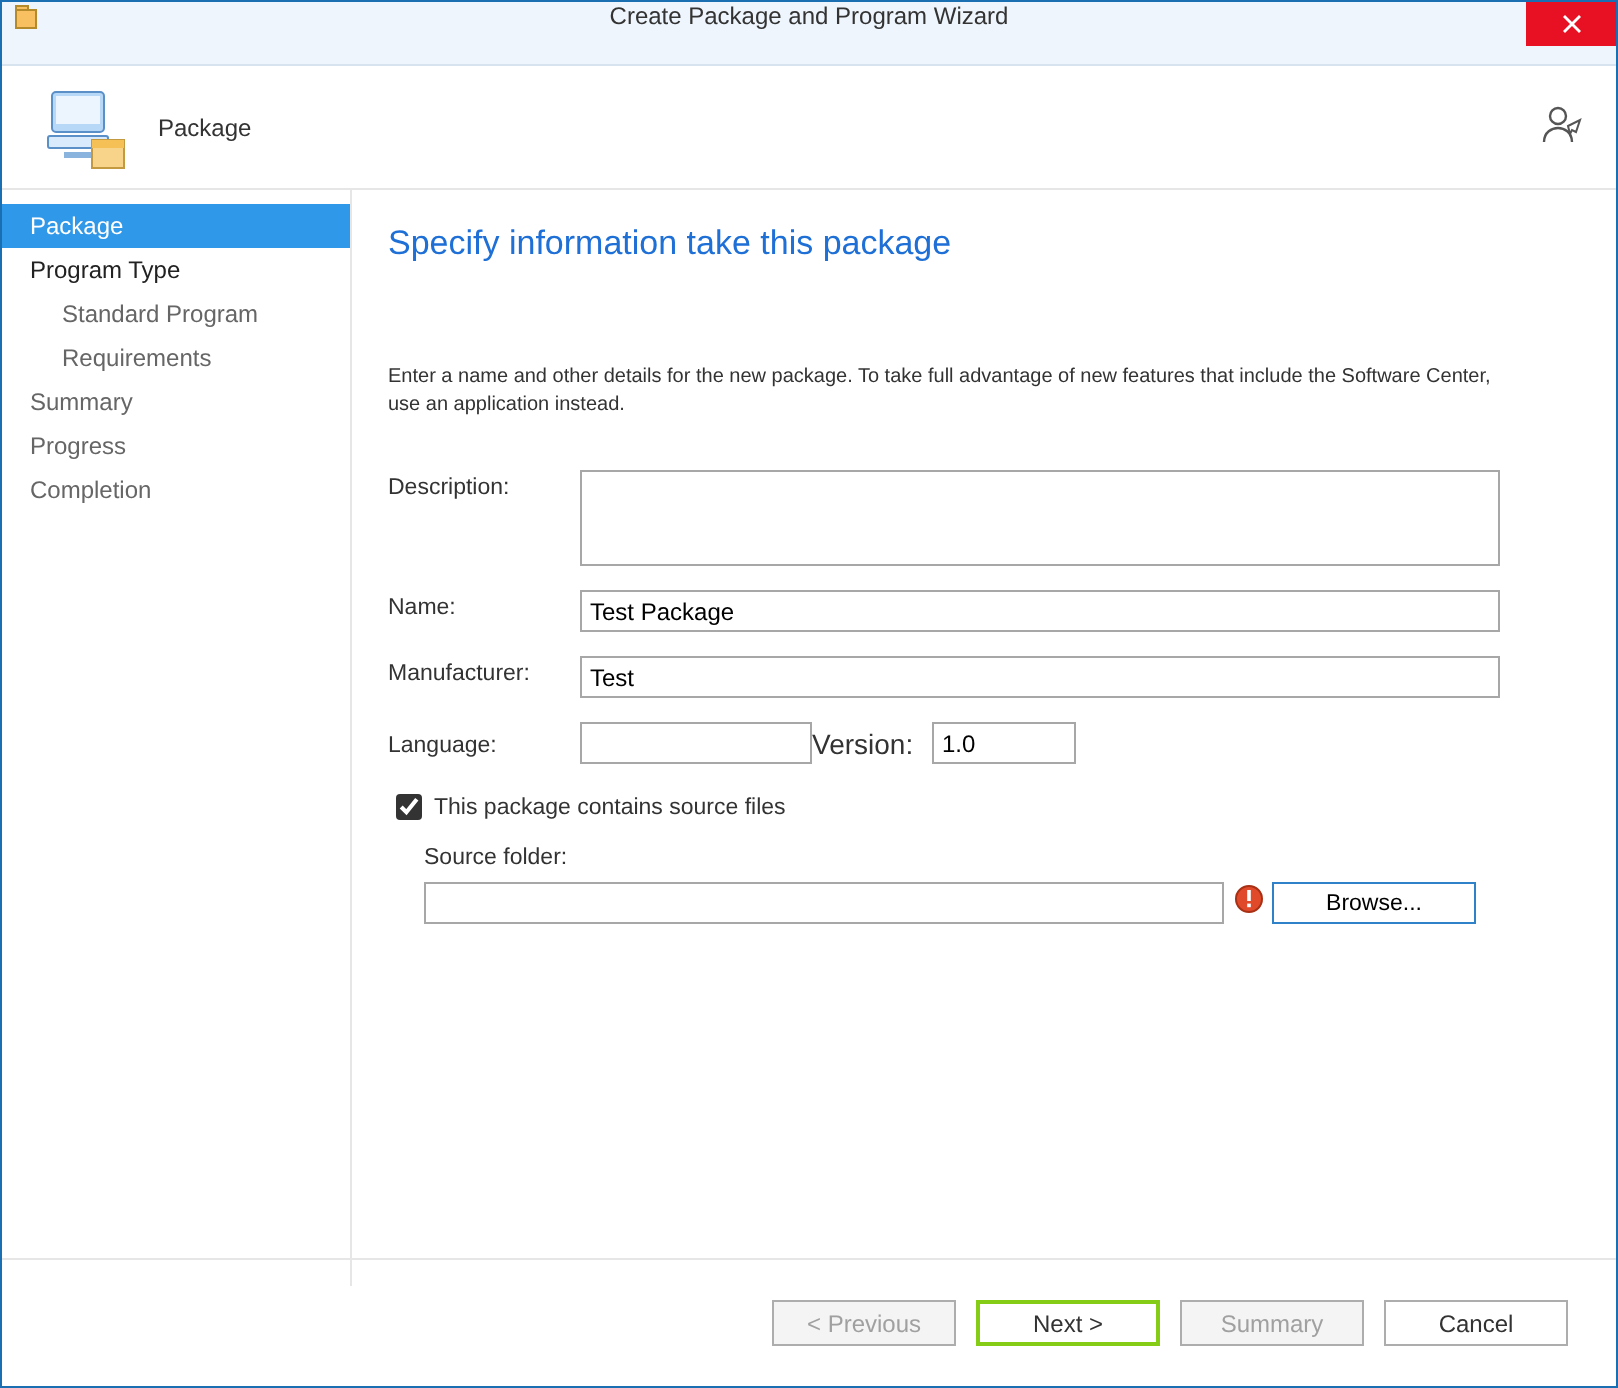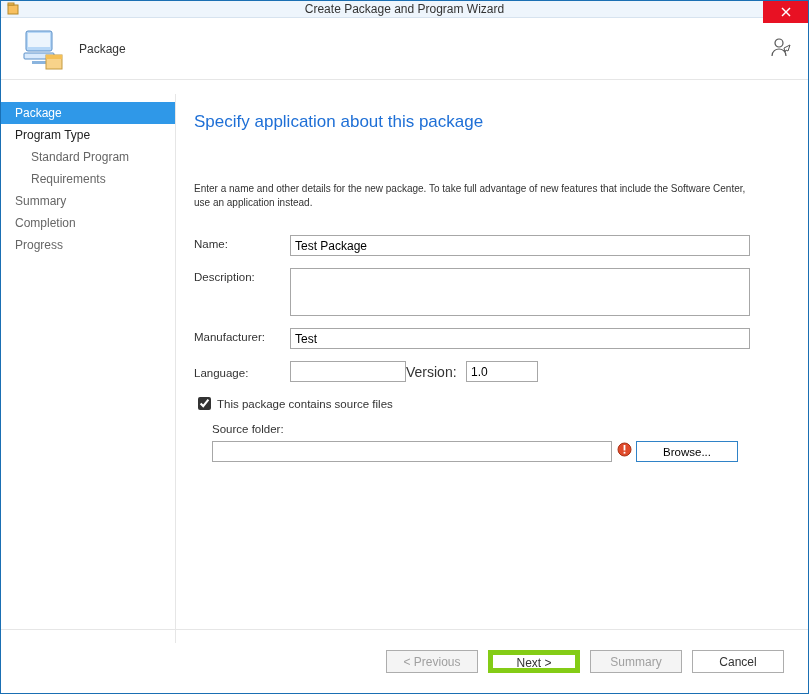--- a/index.html
+++ b/index.html
@@ -1,18 +1,18 @@
 <!DOCTYPE html>
 <html><head>
 <meta charset="utf-8">
 <style>
   * { box-sizing: border-box; }
   html, body { margin:0; padding:0; font-family: "Segoe UI", Tahoma, sans-serif; font-size:12px; color:#333; background:#fff; }
   .window { width:809px; height:694px; border:1px solid #1a6fb3; background:#fff; position:relative; }
-  .titlebar { height:17px; background:linear-gradient(#eef5fc,#eef5fc); border-bottom:1px solid #d7e3ef; display:flex; align-items:center; position:relative; }
+  .titlebar { height:32px; background:linear-gradient(#eef5fc,#eef5fc); border-bottom:1px solid #d7e3ef; display:flex; align-items:flex-start; position:relative; }
   .titlebar .sys-icon { width:16px; height:16px; margin-left:6px; display:flex; align-items:center; justify-content:center; }
   .titlebar .title { position:absolute; left:0; right:0; text-align:center; font-size:12px; color:#333; pointer-events:none; }
   .close-btn { position:absolute; right:0; top:0; width:45px; height:22px; background:#e81123; color:#fff; display:flex; align-items:center; justify-content:center; font-size:12px; cursor:pointer; }
 
   .header { height:62px; display:flex; align-items:center; padding:0 16px; border-bottom:1px solid #e6e6e6; position:relative; }
   .header .pkg-icon { width:50px; height:50px; display:flex; align-items:center; justify-content:center; }
   .header .pkg-label { margin-left:12px; font-size:12px; color:#333; }
   .header .user-icon { position:absolute; right:16px; top:18px; }
 
   .body { position:absolute; top:93px; bottom:50px; left:0; right:0; display:flex; }
@@ -42,21 +42,21 @@
 
   .src-label { font-size:11.5px; margin-left:18px; margin-bottom:6px; }
   .src-row { display:flex; align-items:flex-start; margin-left:18px; }
   .src-input { width:400px; }
   .err-icon { width:16px; height:16px; margin:0 4px; display:flex; align-items:center; justify-content:center; }
   .browse-btn { width:102px; height:21px; border:1px solid #2f82c7; background:#fff; font-size:11.5px; cursor:pointer; }
 
   .footer { position:absolute; bottom:0; left:0; right:0; height:64px; border-top:1px solid #e6e6e6; display:flex; align-items:center; justify-content:flex-end; padding:0 24px; gap:10px; }
   .footer button { width:92px; height:23px; font-size:12px; border:1px solid #adadad; background:#fff; cursor:pointer; color:#333; }
   .footer button:disabled, .footer button.disabled { color:#a0a0a0; cursor:default; background:#f4f4f4; }
-  .footer button.primary { border:5px solid #84cc16;text-align:center; }
+  .footer button.primary { border:2px solid #84cc16;text-align:center; }
 </style>
 </head>
 <body>
 
 <div class="window">
 
   <div class="titlebar">
     <span class="sys-icon">
       <svg width="16" height="16" viewBox="0 0 16 16">
         <rect x="1" y="4" width="10" height="9" fill="#f8c060" stroke="#b58a2a"></rect>
@@ -93,36 +93,36 @@
     </span>
   </div>
 
   <div class="body">
     <div class="sidebar">
       <div class="side-item selected">Package</div>
       <div class="side-item bold">Program Type</div>
       <div class="side-item sub">Standard Program</div>
       <div class="side-item sub">Requirements</div>
       <div class="side-item">Summary</div>
+      <div class="side-item">Progress</div>
       <div class="side-item">Completion</div>
-      <div class="side-item">Progress</div>
     </div>
 
     <div class="main">
-      <div class="page-title">Specify application about this package</div>
+      <div class="page-title">Specify information take this package</div>
       <div class="instruction">Enter a name and other details for the new package. To take full advantage of new features that include the Software Center, use an application instead.</div>
+
+      <div class="form-row">
+        <label class="fl">Description:</label>
+        <textarea class="txt desc-input" style=""></textarea>
+      </div>
 
       <div class="form-row">
         <label class="fl">Name:</label>
         <input class="txt name-input" value="Test Package" style="">
-      </div>
-
-      <div class="form-row">
-        <label class="fl">Description:</label>
-        <textarea class="txt desc-input" style=""></textarea>
       </div>
 
       <div class="form-row">
         <label class="fl">Manufacturer:</label>
         <input class="txt manu-input" value="Test" style="">
       </div>
 
       <div class="form-row" style="align-items:center;">
         <label class="fl">Language:</label>
         <input class="txt lang-input" value="" style="">

